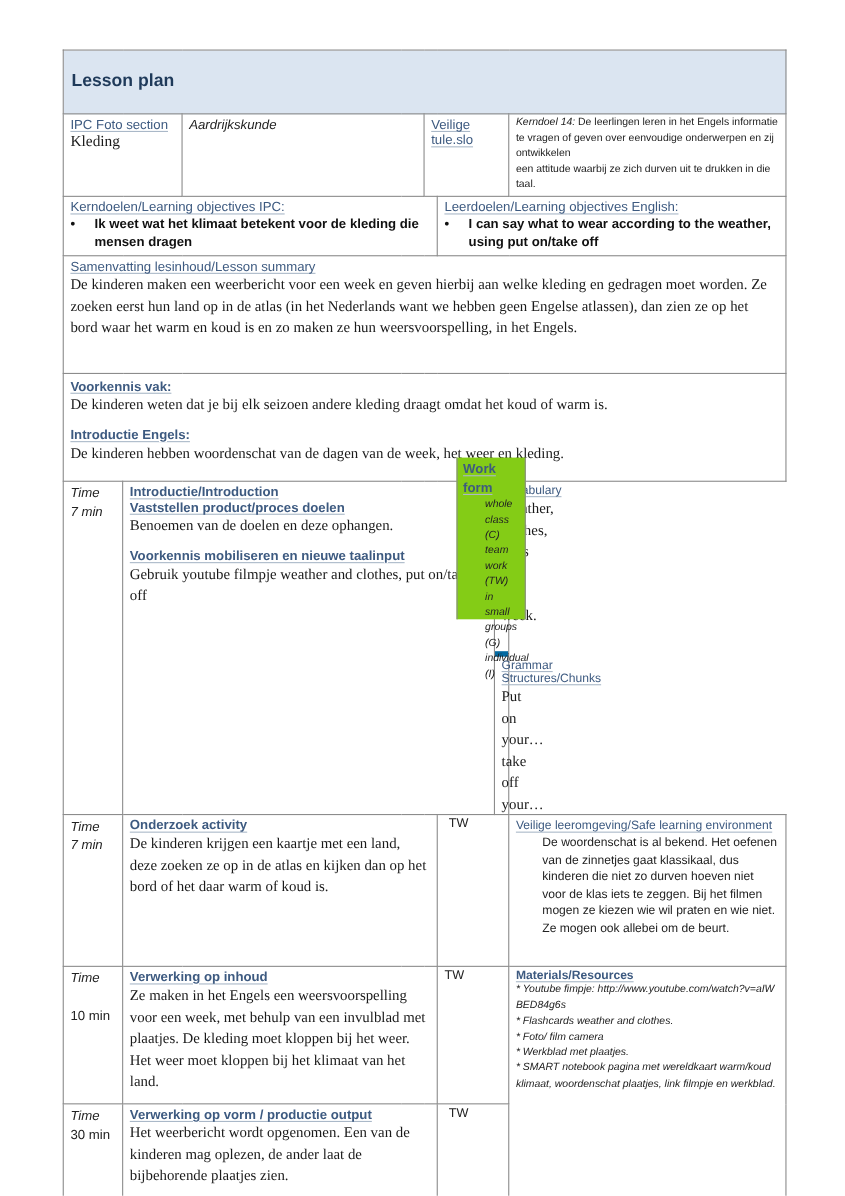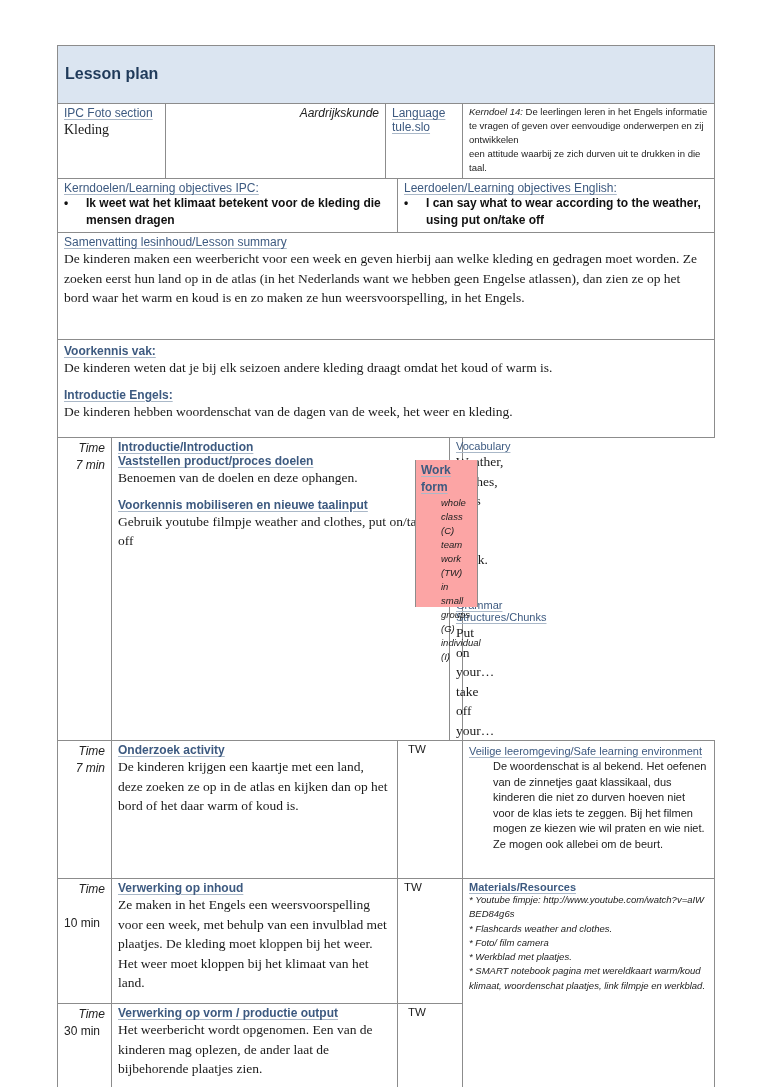--- a/index.html
+++ b/index.html
@@ -8,21 +8,21 @@
   table { border-collapse: collapse; width: 657px; table-layout: fixed; }
   td { border: 1px solid #8c8c8c; vertical-align: top; padding: 2px 6px 3px 6px; }
   .sans { font-family: "Liberation Sans", "DejaVu Sans", sans-serif; }
   .hdr { font-family: "Liberation Sans", "DejaVu Sans", sans-serif; color: #3d5a80; font-size: 12px; text-decoration: underline; text-decoration-color: #aab8c8; text-underline-offset: 2px; }
   .title-cell { background: #dbe5f1; height: 52px; vertical-align: middle; padding-left: 7px; }
   .title { font-family: "Liberation Sans", "DejaVu Sans", sans-serif; font-weight: bold; font-size: 16px; color: #1f3a5a; }
   .body14 { font-family: "Liberation Serif", "DejaVu Serif", serif; font-size: 14px; line-height: 19px; color: #1a1a1a; }
   .body13 { font-family: "Liberation Serif", "DejaVu Serif", serif; font-size: 13.5px; line-height: 19.5px; color: #1a1a1a; }
   .small { font-family: "Liberation Sans", "DejaVu Sans", sans-serif; font-size: 9.5px; line-height: 14px; color: #222; }
   .smallserif { font-family: Liberation Sans, sans-serif; font-size: 11px; line-height: 15.5px; color: #222; margin-left: 24px; }
-  .ital { font-style: italic; text-align: right; }
+  .ital { font-style: italic; }
   .bullet { font-family: "Liberation Sans", "DejaVu Sans", sans-serif; font-weight: bold; font-size: 12px; line-height: 17px; color: #111; display: flex; }
   .bullet .dot { width: 22px; flex: none; }
   .time { font-family: "Liberation Sans", "DejaVu Sans", sans-serif; font-size: 12px; line-height: 17px; color: #222; }
   .wf-small { font-family: "Liberation Sans", "DejaVu Sans", sans-serif; font-style: italic; font-size: 9.5px; line-height: 14px; color: #222; margin-left: 20px; }
   .tw { font-family: "Liberation Sans", "DejaVu Sans", sans-serif; font-size: 11.5px; color: #222; }
   .mat { font-family: "Liberation Sans", "DejaVu Sans", sans-serif; font-style: italic; font-size: 9.5px; line-height: 14.3px; color: #222; word-break: break-all; }
   .gap { height: 10px; }
 </style>
 </head>
 <body>
@@ -49,21 +49,21 @@
 
   <tr style="height:72px">
     <td colspan="2">
       <div class="hdr">IPC Foto section</div>
       <div class="body14">Kleding</div>
     </td>
     <td colspan="2">
       <div class="sans ital" style="font-size:12px;color:#222;">Aardrijkskunde</div>
     </td>
     <td colspan="3">
-      <div class="hdr">Language</div>
+      <div class="hdr">Veilige</div>
       <div class="hdr">tule.slo</div>
     </td>
     <td style="padding-top:1px">
       <div class="small"><span class="ital">Kerndoel 14:</span><span> De leerlingen leren in het Engels informatie te vragen of geven over eenvoudige onderwerpen en zij ontwikkelen</span></div>
       <div class="small">een attitude waarbij ze zich durven uit te drukken in die taal.</div>
     </td>
   </tr>
 
   <tr>
     <td colspan="5">
@@ -176,17 +176,17 @@
       <div class="body13">Het weerbericht wordt opgenomen. Een van de kinderen mag oplezen, de ander laat de bijbehorende plaatjes zien.</div>
     </td>
     <td colspan="2">
       <div class="tw" style="padding-left:4px">TW</div>
     </td>
   </tr>
 </tbody>
     </table>
 </div>
 
-<div style="position:absolute; left:415px; top:460px; width:63px; height:147px; border-left:1px solid #8c8c8c; border-right:1px solid #8c8c8c; background:#fca5a5; padding:2px 5px; box-sizing:border-box;">
+<div style="position:absolute; left:415px; top:416px; width:63px; height:147px; border-left:1px solid #8c8c8c; border-right:1px solid #8c8c8c; background:#84cc16; padding:2px 5px; box-sizing:border-box;">
   <div class="hdr" style="font-weight:bold;font-size:12px;line-height:17px">Work</div>
   <div class="hdr" style="font-weight:bold;font-size:12px;line-height:17px">form</div>
   <div class="wf-small">whole class (C) team work (TW) in small groups (G) individual (I)</div>
 </div>
 
 </body></html>

